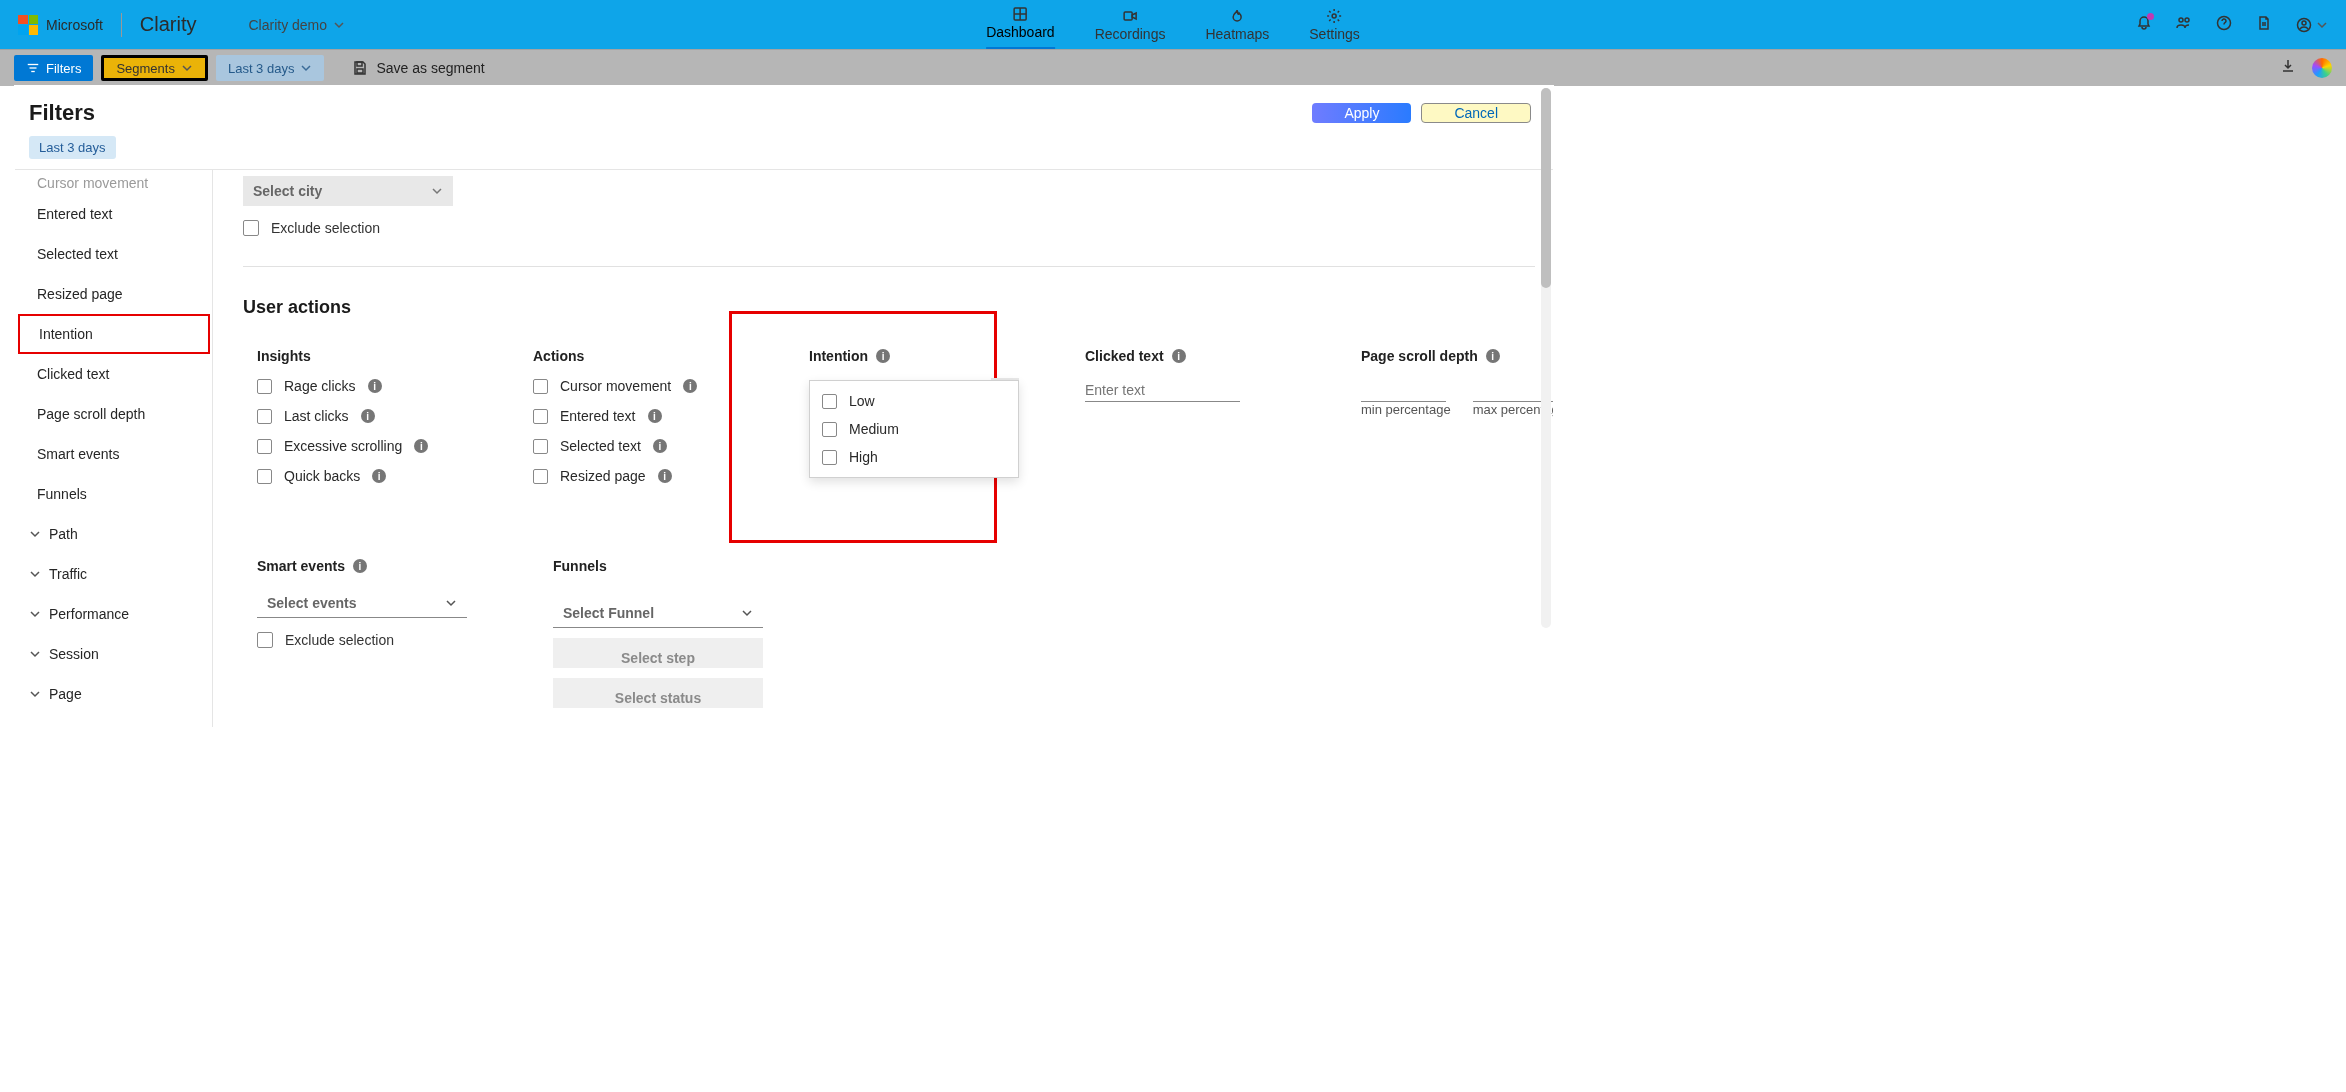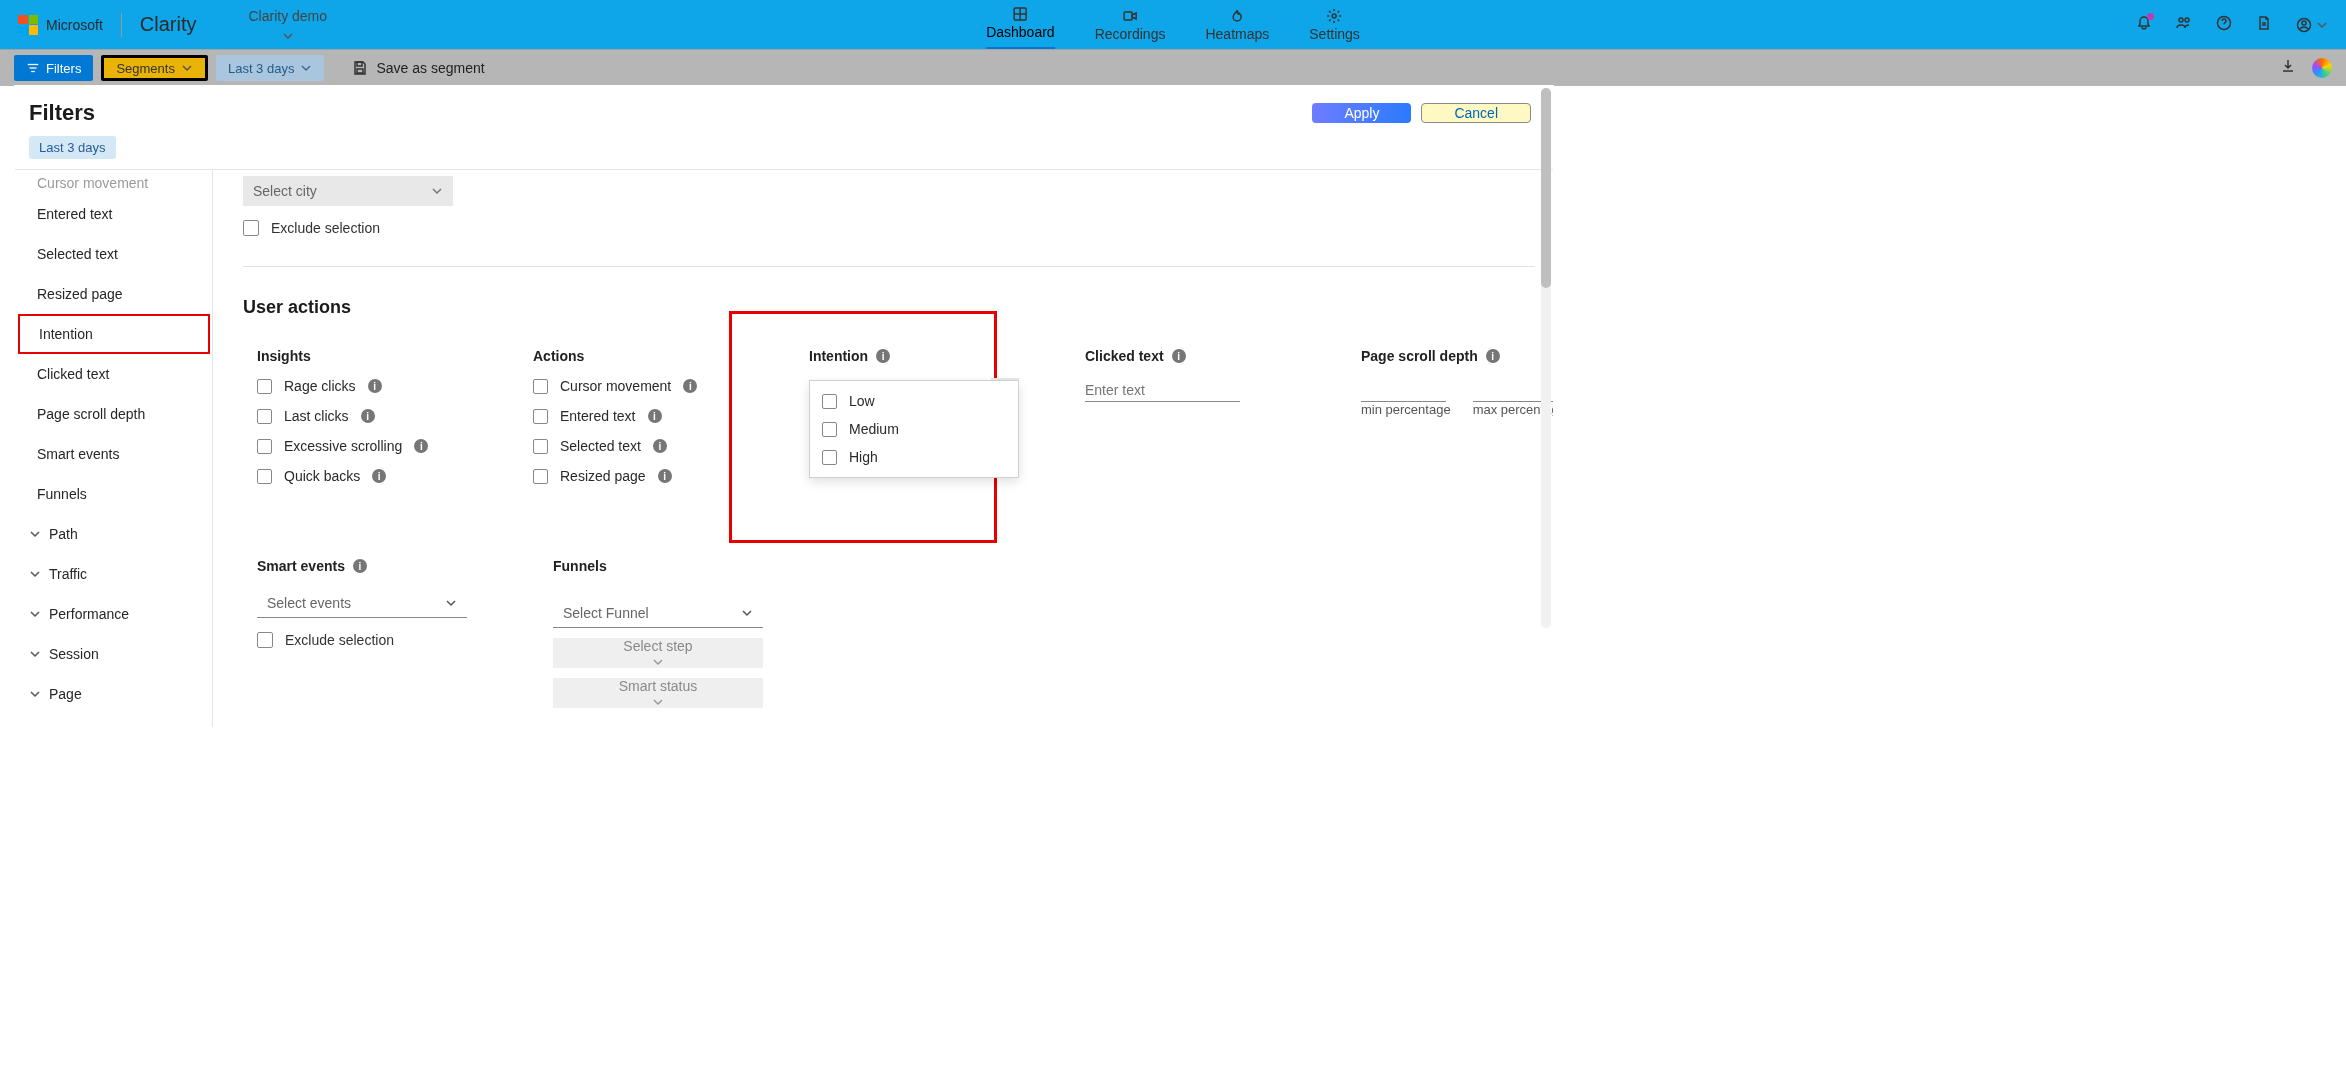--- a/index.html
+++ b/index.html
@@ -16,21 +16,21 @@
 }
 .logo-box { display: flex; align-items: center; gap: 8px; }
 .ms-logo { width: 20px; height: 20px; display: grid; grid-template-columns: 1fr 1fr; grid-template-rows: 1fr 1fr; gap: 1px; }
 .ms-logo div:nth-child(1){background:#f25022;}
 .ms-logo div:nth-child(2){background:#7fba00;}
 .ms-logo div:nth-child(3){background:#00a4ef;}
 .ms-logo div:nth-child(4){background:#ffb900;}
 .ms-text { font-size: 14px; color: #2b2b2b; }
 .vdiv { width:1px; height:24px; background: #999; margin: 0 6px; }
 .brand { font-size: 20px; color: #2b2b2b; font-weight: 400; }
-.project-dd { font-size: 14px; color: #444; margin-left: 40px; display:flex; align-items:center; gap:6px;flex-direction:column; }
+.project-dd { font-size: 14px; color: #444; margin-left: 40px; display:flex; align-items:center; gap:6px; }
 .header-nav { position:absolute; left:50%; transform:translateX(-50%); display:flex; gap:40px; align-items:flex-end; height:49px; }
 .header-nav .nav-item { display:flex; flex-direction:column; align-items:center; font-size:14px; color:#333; padding-bottom:7px; }
 .header-nav .nav-item.active { border-bottom:2px solid #0078d4; color:#000; }
 .header-nav .nav-icon { font-size:16px; height:20px; display:flex; align-items:center; }
 .header-right { margin-left:auto; display:flex; align-items:center; gap:24px; color:#333; font-size:16px; }
 .header-right .badge { position:relative; }
 .header-right .badge::after { content:""; position:absolute; top:-2px; right:-2px; width:7px; height:7px; background:#c239b3; border-radius:50%; }
 
 
 .toolbar {
@@ -87,22 +87,23 @@
 .side-item.highlight { border:2px solid #e60000; margin-left:3px; margin-right:2px; padding-left:19px; }
 .side-group { height:40px; display:flex; align-items:center; gap:8px; padding-left:14px; font-size:14px; color:#262626; cursor:pointer; }
 
 
 .main { flex:1; overflow-y:auto; position:relative; padding: 0 18px 60px 30px; }
 .scroll-track { position:absolute; right:4px; top:2px; width:10px; height:380px; background:#f1f1f1; border-radius:5px; }
 .scroll-thumb { position:absolute; right:4px; top:2px; width:10px; height:180px; background:#bfbfbf; border-radius:5px; }
 
 .select-box {
   width:210px; height:30px; background:#e8e8e8;
-  display:flex; align-items:center; padding:0 10px; font-size:14px; color:#666;
+  display:flex; align-items:center; padding:12px 10px; font-size:14px; color:#666;
   justify-content:space-between;
+  font-weight:bold;
 }
 .select-box.light { background:#fff; border-bottom:1px solid #888; }
 .select-box.disabled { background:#efefef; color:#8a8a8a;flex-direction:column; }
 .checkbox-row { display:flex; align-items:center; gap:12px; font-size:14px; color:#333; margin-top:14px; }
 .cb { width:16px; height:16px; border:1px solid #888; border-radius:2px; background:#fff; }
 .cb.small { width:15px; height:15px; }
 .hr { height:1px; background:#e1e1e1; margin: 30px 0; }
 .section-title { font-size:18px; font-weight:600; color:#1b1b1b; }
 .subsection { display:flex; gap:32px; margin-top:30px; flex-wrap:nowrap; }
 .col { min-width:230px;margin-left:14px; }
@@ -489,21 +490,21 @@
                 <path d="M2 4l4 4 4-4" stroke="#555" fill="none" stroke-width="1.5"></path>
               </svg>
           </div>
           <div class="select-box disabled">
             <span>Select step</span>
             <svg class="chev-down" viewBox="0 0 12 12">
                 <path d="M2 4l4 4 4-4" stroke="#999" fill="none" stroke-width="1.5"></path>
               </svg>
           </div>
           <div class="select-box disabled">
-            <span>Smart status</span>
+            <span>Select status</span>
             <svg class="chev-down" viewBox="0 0 12 12">
                 <path d="M2 4l4 4 4-4" stroke="#999" fill="none" stroke-width="1.5"></path>
               </svg>
           </div>
         </div>
       </div>
 
     </div>
   </div>
 

